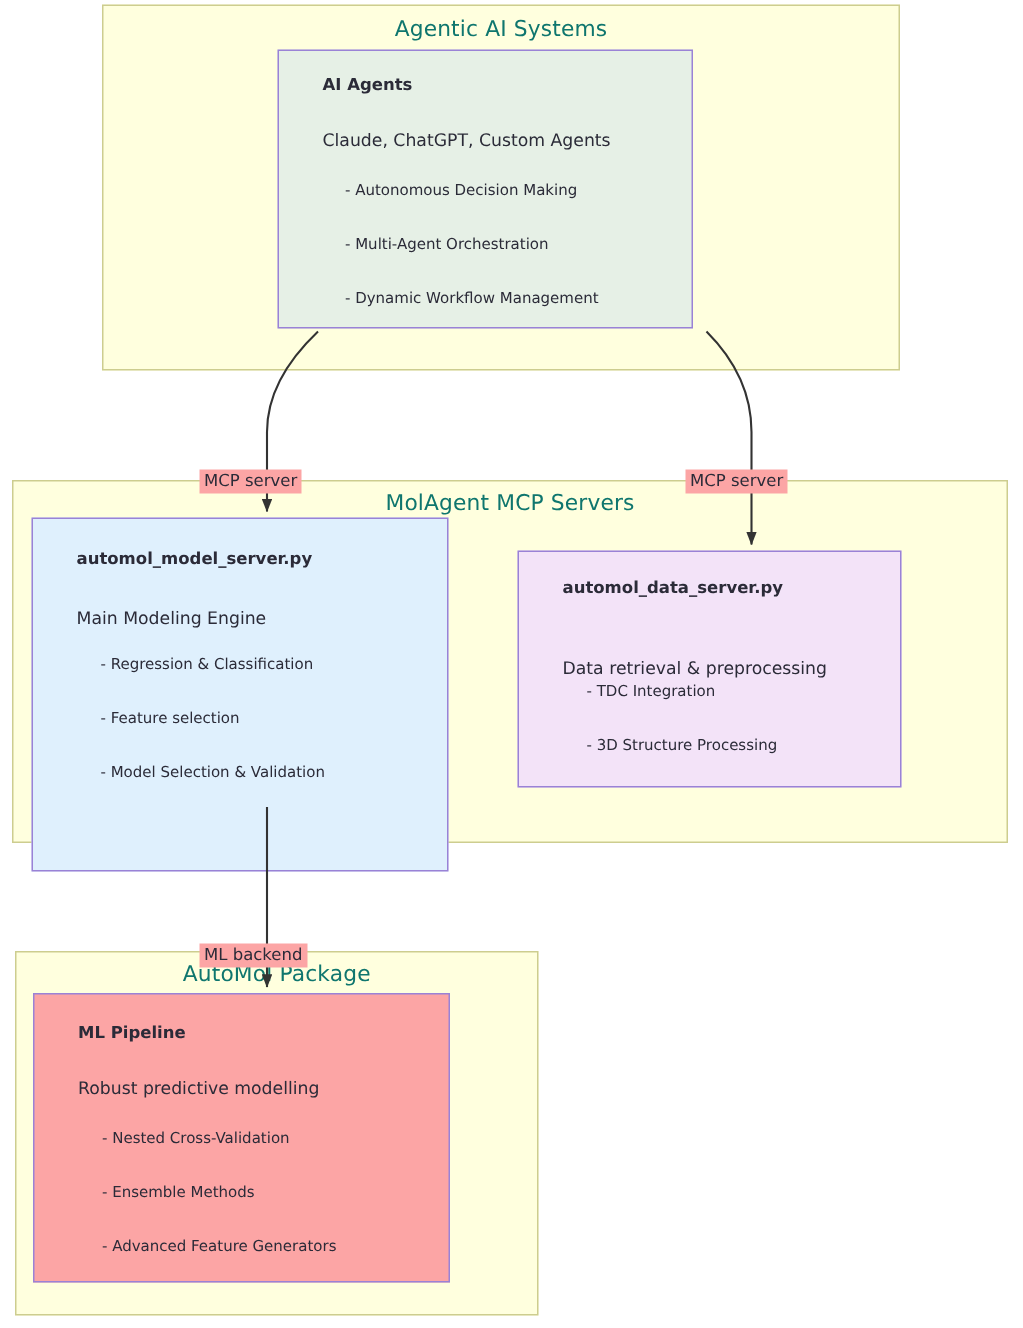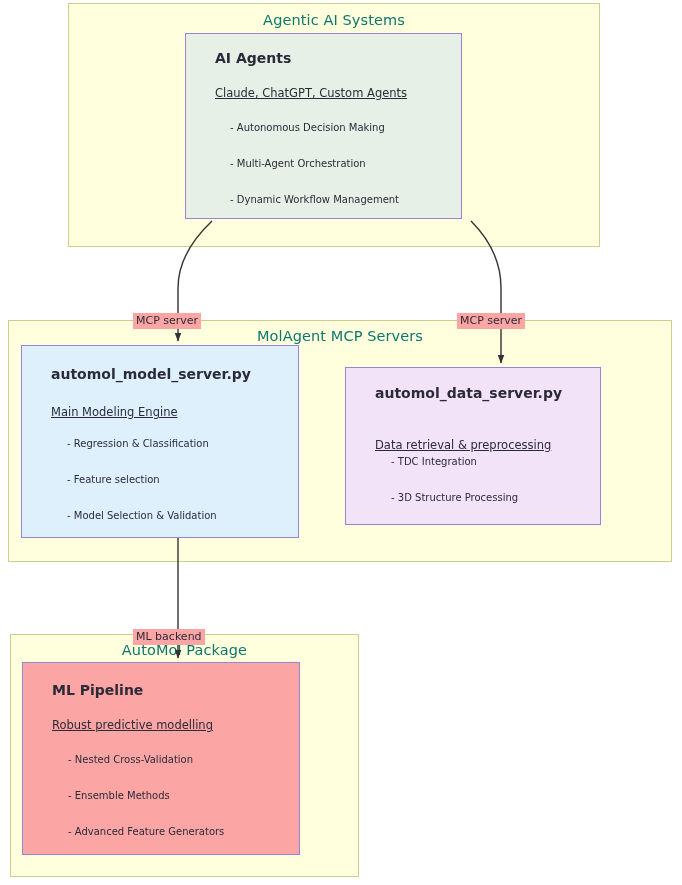--- a/index.html
+++ b/index.html
@@ -47,31 +47,30 @@
     box-sizing: border-box;
     border: 1.4px solid #9a82d6;
     padding: 0;
   }
   .node-green  { background: #e6f0e6; }
   .node-blue   { background: #dff0fd; }
   .node-purple { background: #f3e3f8; }
   .node-peach  { background: #fca5a5; }
   .node-title {
     position: absolute;
-    font-size: 14px;
+    font-size: 11px;
     font-weight: bold;
     color: #2b2b38;
     white-space: nowrap;
   }
   .node-sub {
     position: absolute;
     font-size: 11.5px;
     color: #2b2b38;
     white-space: nowrap;
-    text-decoration: underline;
   }
   .node-bullet {
     position: absolute;
     font-size: 10px;
     color: #2b2b38;
     white-space: nowrap;
   }
 
   
   .edge-label {
@@ -113,21 +112,21 @@
     <div class="node-sub" style="left:29px; top:52px;">Claude, ChatGPT, Custom Agents</div>
     <div class="node-bullet" style="left:44px; top:88px;">- Autonomous Decision Making</div>
     <div class="node-bullet" style="left:44px; top:124px;">- Multi-Agent Orchestration</div>
     <div class="node-bullet" style="left:44px; top:160px;">- Dynamic Workflow Management</div>
   </div>
 
   <div class="subgraph" style="left:8px; top:320px; width:664px; height:242px;">
     <div class="subgraph-title" style="top:7px;">MolAgent MCP Servers</div>
   </div>
 
-  <div class="node node-blue" style="left:21px; top:345px; width:278px; height:193px;">
+  <div class="node node-blue" style="left:21px; top:345px; width:278px; height:236px;">
     <div class="node-title" style="left:29px; top:20px;">automol_model_server.py</div>
     <div class="node-sub" style="left:29px; top:59px;">Main Modeling Engine</div>
     <div class="node-bullet" style="left:45px; top:92px;">- Regression &amp; Classification</div>
     <div class="node-bullet" style="left:45px; top:128px;">- Feature selection</div>
     <div class="node-bullet" style="left:45px; top:164px;">- Model Selection &amp; Validation</div>
   </div>
 
   <div class="node node-purple" style="left:345px; top:367px; width:256px; height:158px;">
     <div class="node-title" style="left:29px; top:17px;">automol_data_server.py</div>
     <div class="node-sub" style="left:29px; top:70px;">Data retrieval &amp; preprocessing</div>

